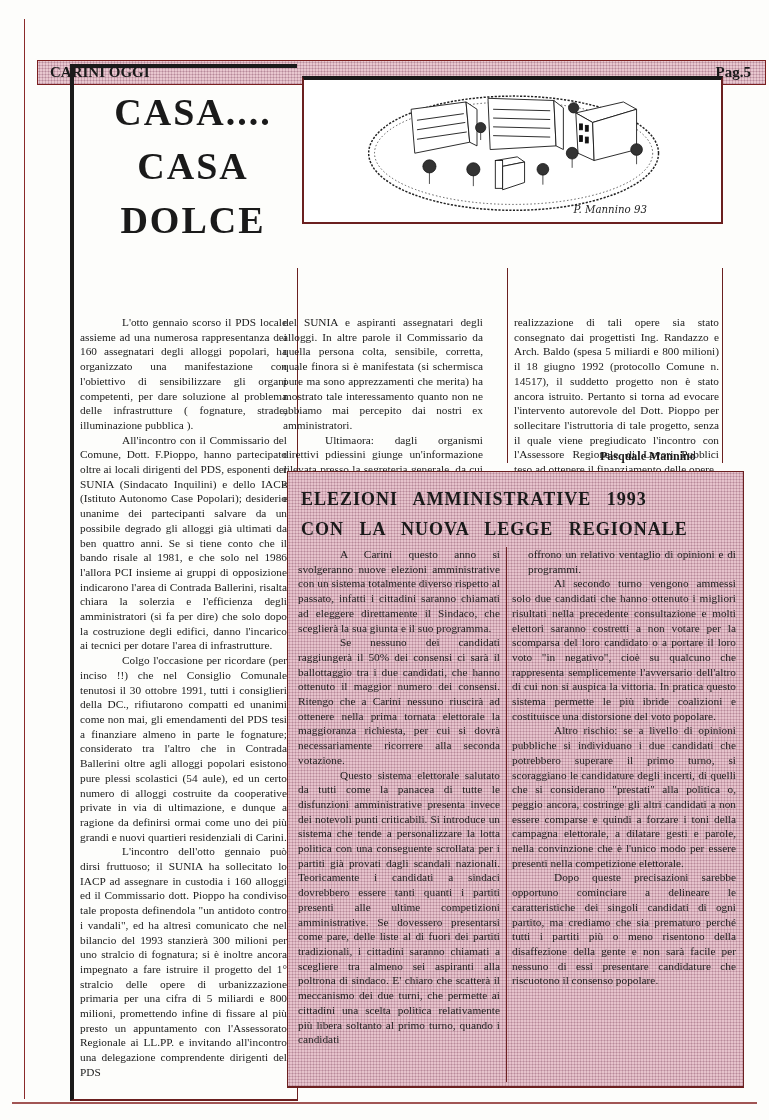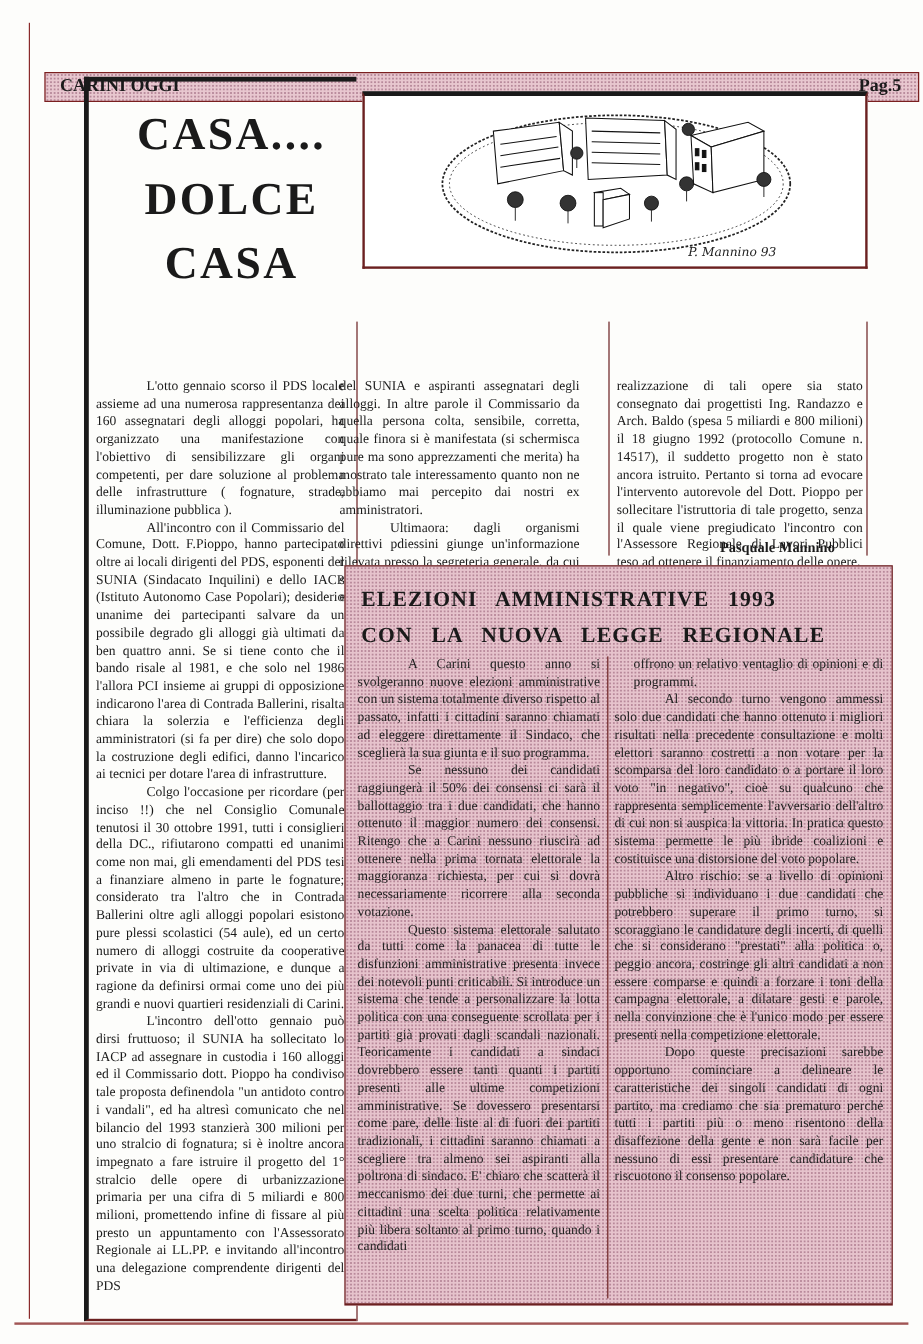--- a/index.html
+++ b/index.html
@@ -96,22 +96,22 @@
 
 <div class="header-band">
   <span>CARINI OGGI</span>
   <span>Pag.5</span>
 </div>
 
 <div class="article-box"></div>
 
 <h1 class="article-title">
   <span>CASA....</span>
+  <span>CASA</span>
   <span>DOLCE</span>
-  <span>CASA</span>
 </h1>
 
 <div class="illustration-frame">
   <svg viewBox="0 0 417 194">
 
     <ellipse cx="210" cy="100" rx="198" ry="78" fill="none" stroke="#222" stroke-width="2" stroke-dasharray="3 2"></ellipse>
     <ellipse cx="210" cy="100" rx="190" ry="70" fill="none" stroke="#222" stroke-width="1" stroke-dasharray="2 3"></ellipse>
 
     <g stroke="#111" fill="#fff" stroke-width="1.2">
       <polygon points="70,40 145,30 150,85 75,100"></polygon>

